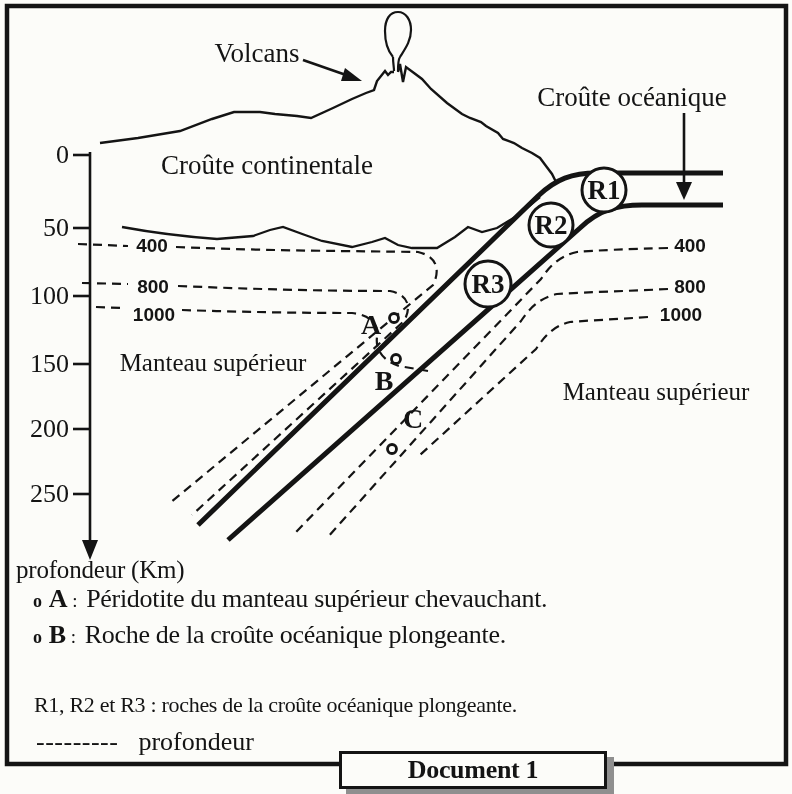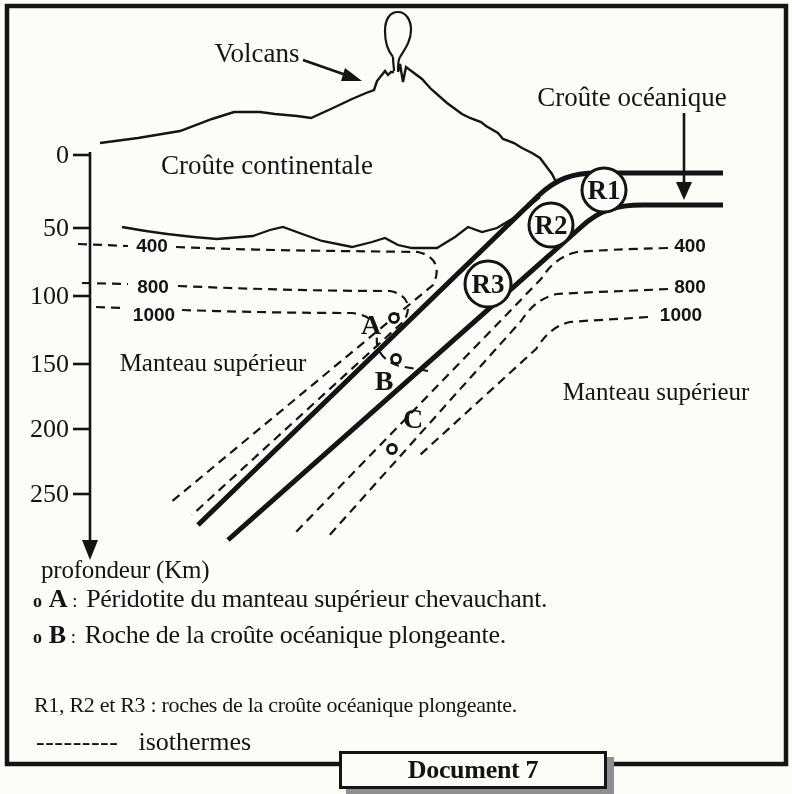--- a/index.html
+++ b/index.html
@@ -8,21 +8,21 @@
     font-family:"Liberation Serif", serif;color:#141414;overflow:hidden;
   }
   svg{position:absolute;left:0;top:0;}
   .svg-label{font-family:"Liberation Serif", serif;fill:#141414;}
   .iso-num{font-family:"Liberation Sans", sans-serif;font-weight:bold;fill:#141414;}
   .rock-label{font-family:"Liberation Serif", serif;font-weight:bold;fill:#141414;}
   .pt-label{font-family:"Liberation Serif", serif;font-weight:bold;fill:#141414;}
   .tick-num{font-family:"Liberation Serif", serif;fill:#141414;}
 
   .axis-title{
-    position:absolute;left:16px;top:556px;font-size:25px;letter-spacing:-0.2px;margin-left:25px;
+    position:absolute;left:16px;top:556px;font-size:25px;letter-spacing:-0.2px;
   }
   .legend-row{
     position:absolute;left:33px;white-space:nowrap;letter-spacing:-0.3px;
   }
   .lg-marker{font-weight:bold;font-size:18px;margin-right:7px;}
   .lg-key{font-weight:bold;font-size:26px;margin-right:5px;}
   .lg-sep{font-size:19px;margin-right:9px;}
   .lg-text{font-size:26px;}
   .rocks-line{
     position:absolute;left:34px;top:692px;font-size:22px;letter-spacing:-0.3px;white-space:nowrap;
@@ -137,20 +137,20 @@
   <div class="axis-title">profondeur (Km)</div>
 
   <div class="legend-row" style="top:620px">
     <span class="lg-marker">o</span><span class="lg-key">B</span><span class="lg-sep">:</span><span class="lg-text">Roche de la croûte océanique plongeante.</span>
   </div>
   <div class="legend-row" style="top:584px">
     <span class="lg-marker">o</span><span class="lg-key">A</span><span class="lg-sep">:</span><span class="lg-text">Péridotite du manteau supérieur chevauchant.</span>
   </div>
   <div class="rocks-line">R1, R2 et R3 : roches de la croûte océanique plongeante.</div>
   <div class="iso-row">
-    <span class="iso-dashes">---------</span><span>isothermes</span>
+    <span class="iso-dashes">---------</span><span>profondeur</span>
   </div>
 
   <div class="doc-box">
-    <span>Document 7</span>
+    <span>Document 1</span>
   </div>
 
 </div>
 
 </body></html>

